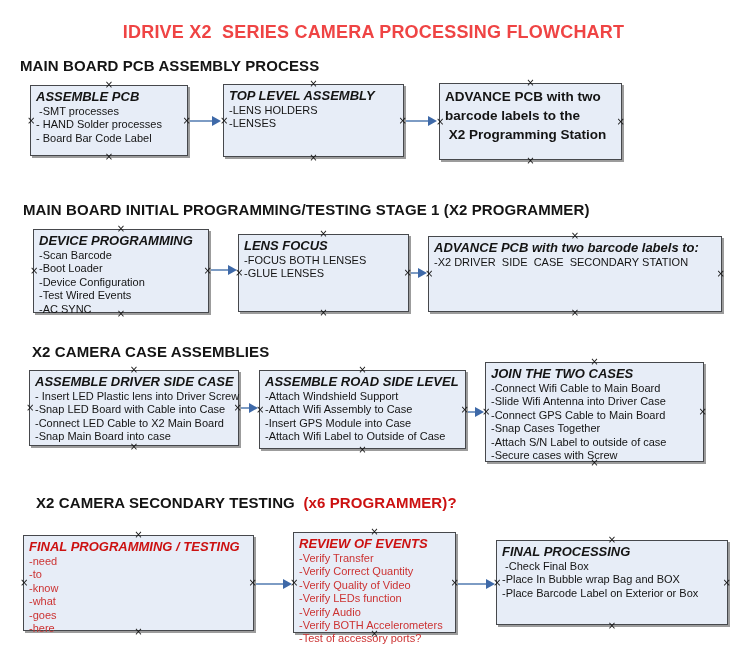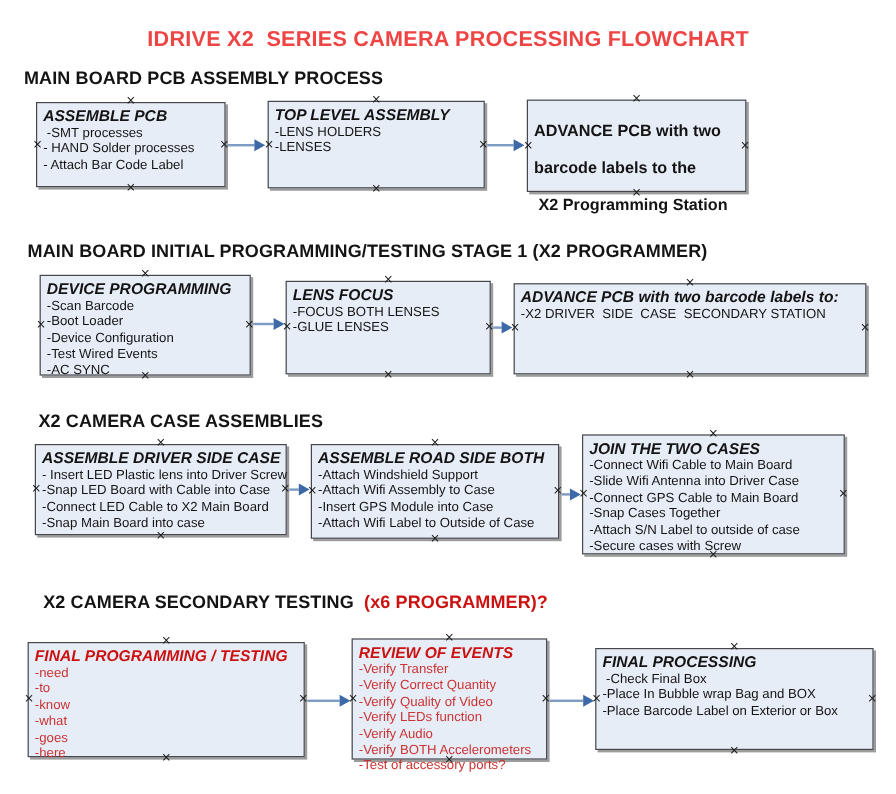--- a/index.html
+++ b/index.html
@@ -32,21 +32,21 @@
     padding: 3px 4px 0 5px;
     color: #141414;
   }
   .fbox .btitle {
     font-size: 13px; font-weight: bold; line-height: 16px; white-space: pre; font-style: italic;
   }
   .fbox .line {
     font-size: 11px; line-height: 13.4px; white-space: pre;
   }
   .fbox.bold-lines .line {
-    font-size: 13.5px; font-weight: bold; line-height: 18px; padding-top: 1px; margin-top: 12px;
+    font-size: 13.5px; font-weight: bold; line-height: 18px; padding-top: 1px;
   }
   .fbox.red .btitle { color: var(--red_title, #cc1111); }
   .fbox.red .line   { color: var(--red_body, #cc3333); }
 
   .handle {
     position: absolute;
     font-family: "DejaVu Sans", sans-serif;
     font-size: 10px; color: #1a1a1a; line-height: 10px;
     pointer-events: none;
   }
@@ -78,21 +78,21 @@
   <div class="section-heading" style="left:20px; top:57px">MAIN BOARD PCB ASSEMBLY PROCESS</div>
   <div class="section-heading" style="left:23px; top:201px">MAIN BOARD INITIAL PROGRAMMING/TESTING STAGE 1 (X2 PROGRAMMER)</div>
   <div class="section-heading" style="left:32px; top:343px">X2 CAMERA CASE ASSEMBLIES</div>
   <div class="section-heading" style="left:36px; top:494px"><span>X2 CAMERA SECONDARY TESTING</span><span class="heading-red">  (x6 PROGRAMMER)?</span></div>
 
   <div class="fbox" style="left:30px; top:85px; width:158px; height:71px">
     <div class="btitle">ASSEMBLE PCB</div>
     <div class="lines">
         <div class="line"> -SMT processes</div>
         <div class="line">- HAND Solder processes</div>
-        <div class="line">- Attach Bar Code Label</div>
+        <div class="line">- Board Bar Code Label</div>
       </div>
   <span class="handle h-top">×</span>
       <span class="handle h-bottom">×</span>
       <span class="handle h-left">×</span>
       <span class="handle h-right">×</span>
     </div>
   <div class="fbox" style="left:223px; top:84px; width:181px; height:73px">
     <div class="btitle">TOP LEVEL ASSEMBLY</div>
     <div class="lines">
         <div class="line">-LENS HOLDERS</div>
@@ -162,21 +162,21 @@
         <div class="line">-Snap LED Board with Cable into Case</div>
         <div class="line">-Connect LED Cable to X2 Main Board</div>
         <div class="line">-Snap Main Board into case</div>
       </div>
   <span class="handle h-top">×</span>
       <span class="handle h-bottom">×</span>
       <span class="handle h-left">×</span>
       <span class="handle h-right">×</span>
     </div>
   <div class="fbox" style="left:259px; top:370px; width:207px; height:79px">
-    <div class="btitle">ASSEMBLE ROAD SIDE BOTH</div>
+    <div class="btitle">ASSEMBLE ROAD SIDE LEVEL</div>
     <div class="lines">
         <div class="line">-Attach Windshield Support</div>
         <div class="line">-Attach Wifi Assembly to Case</div>
         <div class="line">-Insert GPS Module into Case</div>
         <div class="line">-Attach Wifi Label to Outside of Case</div>
       </div>
   <span class="handle h-top">×</span>
       <span class="handle h-bottom">×</span>
       <span class="handle h-left">×</span>
       <span class="handle h-right">×</span>

